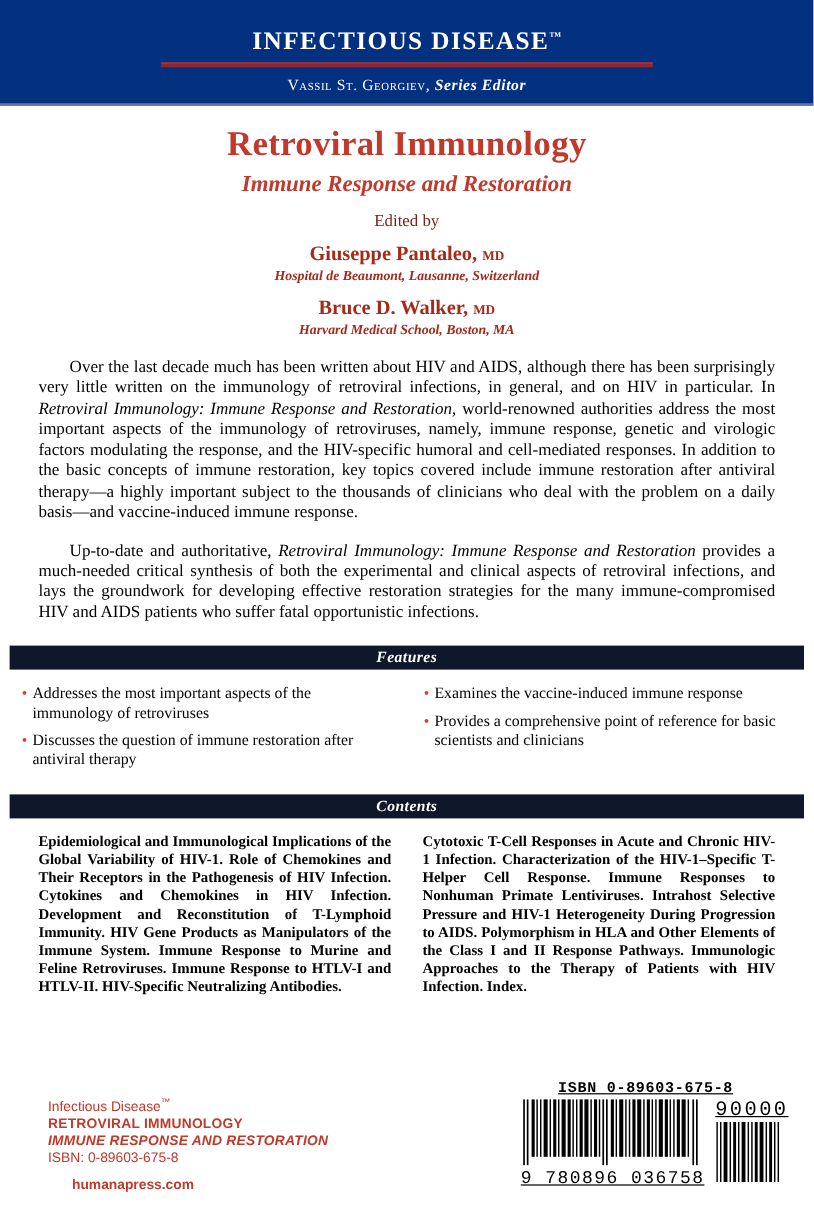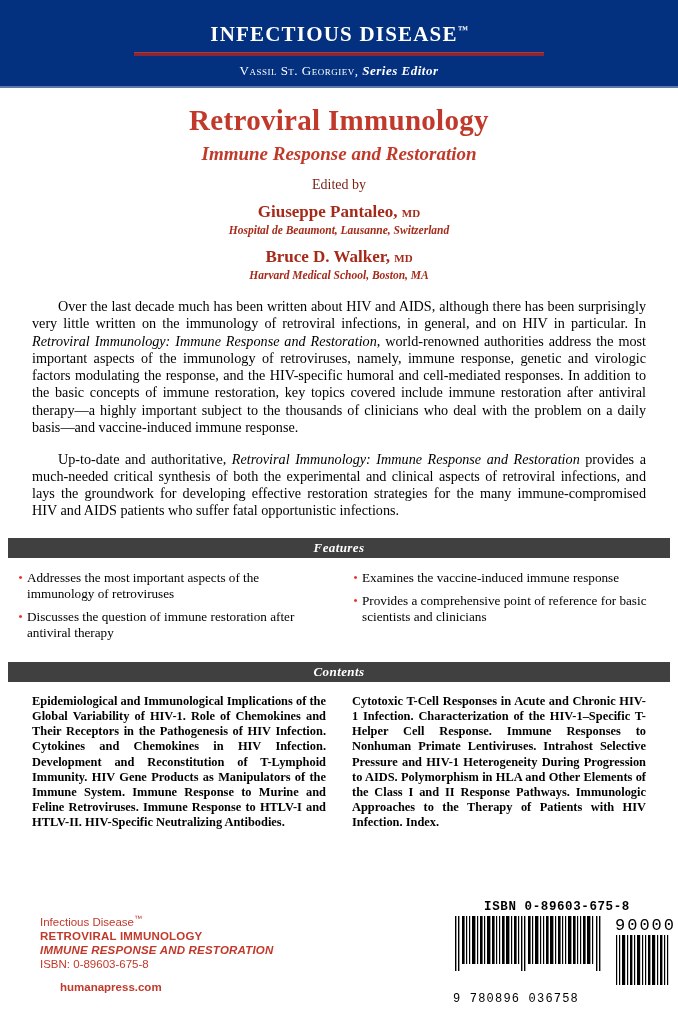--- a/index.html
+++ b/index.html
@@ -124,21 +124,21 @@
     color: #000000;
     text-indent: 26px;
     font-family: "Liberation Serif", serif;
   }
   .para + .para { margin-top: 0; }
   .para i { font-style: italic; }
 
   
   .section-bar {
     height: 20px;
-    background: #404040;
+    background: #0f172a;
     margin: 0 8px;
     color: #ffffff;
     font-weight: bold;
     font-style: italic;
     font-size: 13px;
     text-align: center;
     line-height: 20px;
     font-family: "Liberation Serif", serif;
     letter-spacing: 0.4px;
   }
@@ -203,24 +203,25 @@
   .pub-line1 { font-weight: normal; }
   .pub-line1 .tm2 { font-size: 8px; vertical-align: super; }
   .pub-line2 { font-weight: bold; letter-spacing: 0.2px; }
   .pub-line3 { font-weight: bold; font-style: italic; letter-spacing: 0.2px; }
   .pub-line4 { font-weight: normal; }
   .pub-url { font-weight: bold; margin-top: 9px; padding-left: 20px; }
 
   
   .barcode-area {
     position: absolute;
-    right: 5px;
+    right: 24px;
     top: 0px;
     width: 220px;
     height: 110px;
+    text-decoration: underline;
   }
   .isbn-ocr {
     font-family: "Liberation Mono", monospace;
     font-size: 12.5px;
     font-weight: bold;
     letter-spacing: 0.6px;
     color: #000;
     text-align: center;
     width: 200px;
     margin-left: 4px;
@@ -229,24 +230,24 @@
     display: flex;
     align-items: flex-start;
     gap: 10px;
     margin-top: 2px;
   }
   .bars-main { width: 152px; }
   .bars-addon { width: 54px; }
   .bar-svg { display: block; }
   .bc-digits {
     font-family: "Liberation Mono", monospace;
-    font-size: 12px;
+    font-size: 15px;
     letter-spacing: 1.2px;
     color: #000;
-    margin-top: 18px;
+    margin-top: 0;
     white-space: nowrap;
   }
   .addon-digits {
     font-family: "Liberation Mono", monospace;
     font-size: 17px;
     letter-spacing: 2px;
     color: #000;
     text-align: center;
   }
 </style>

